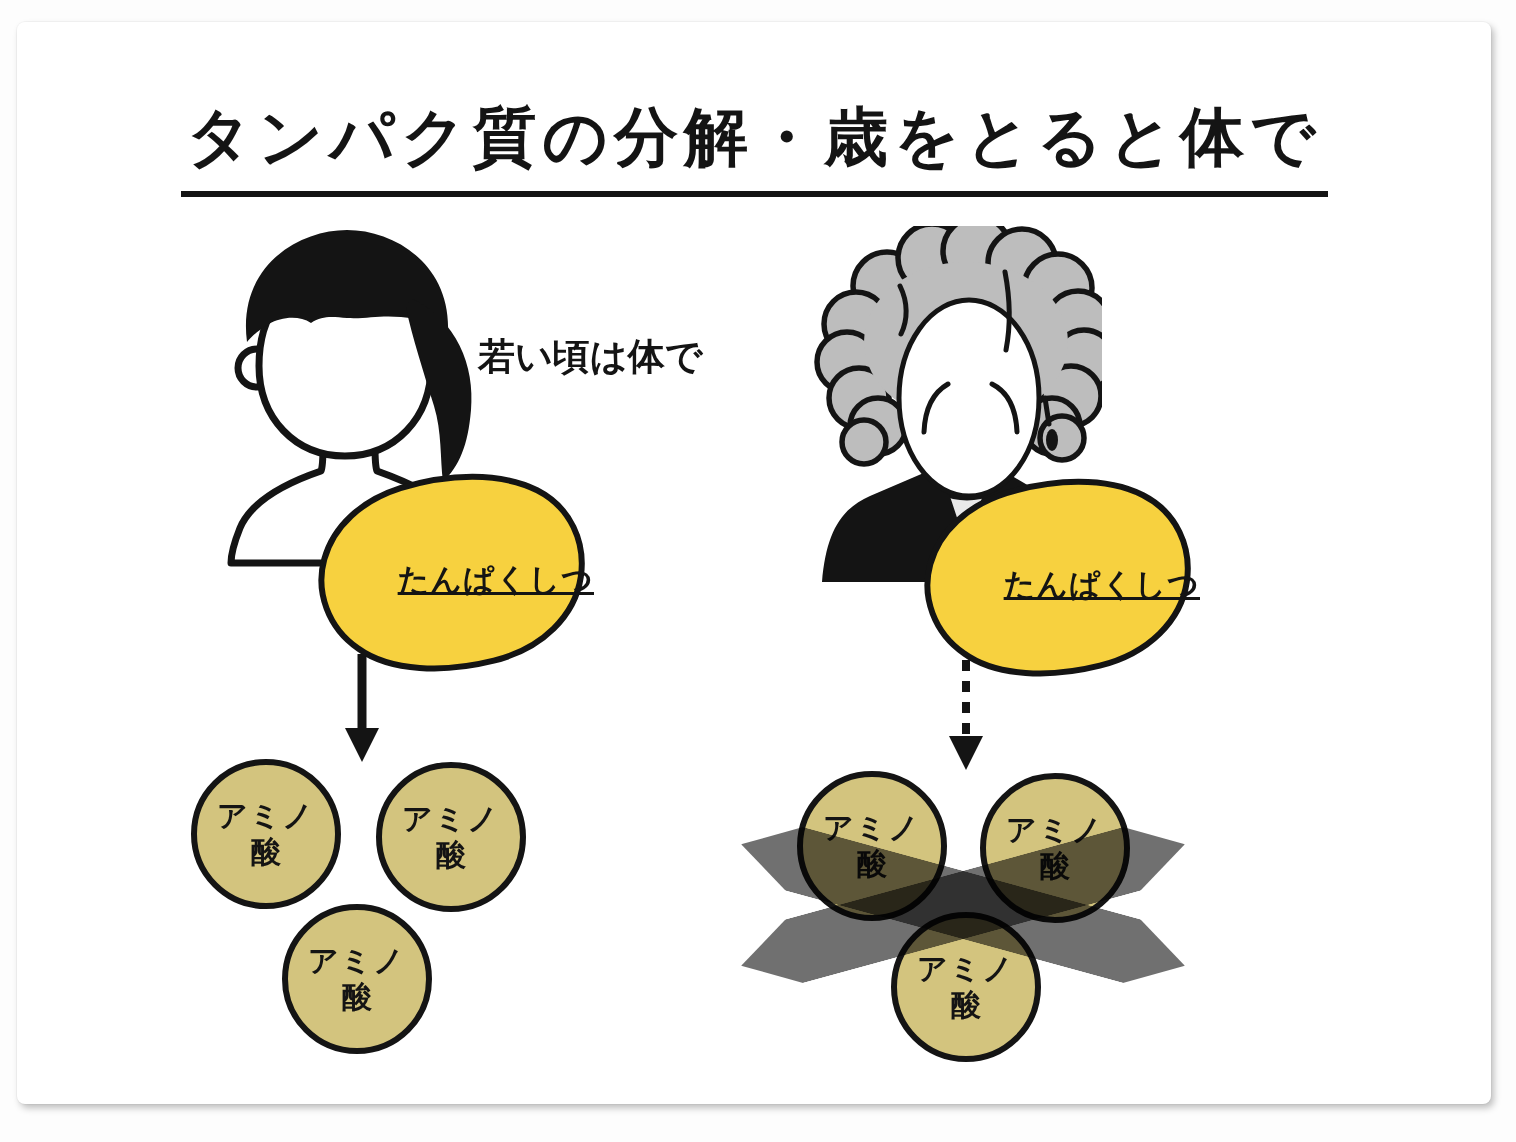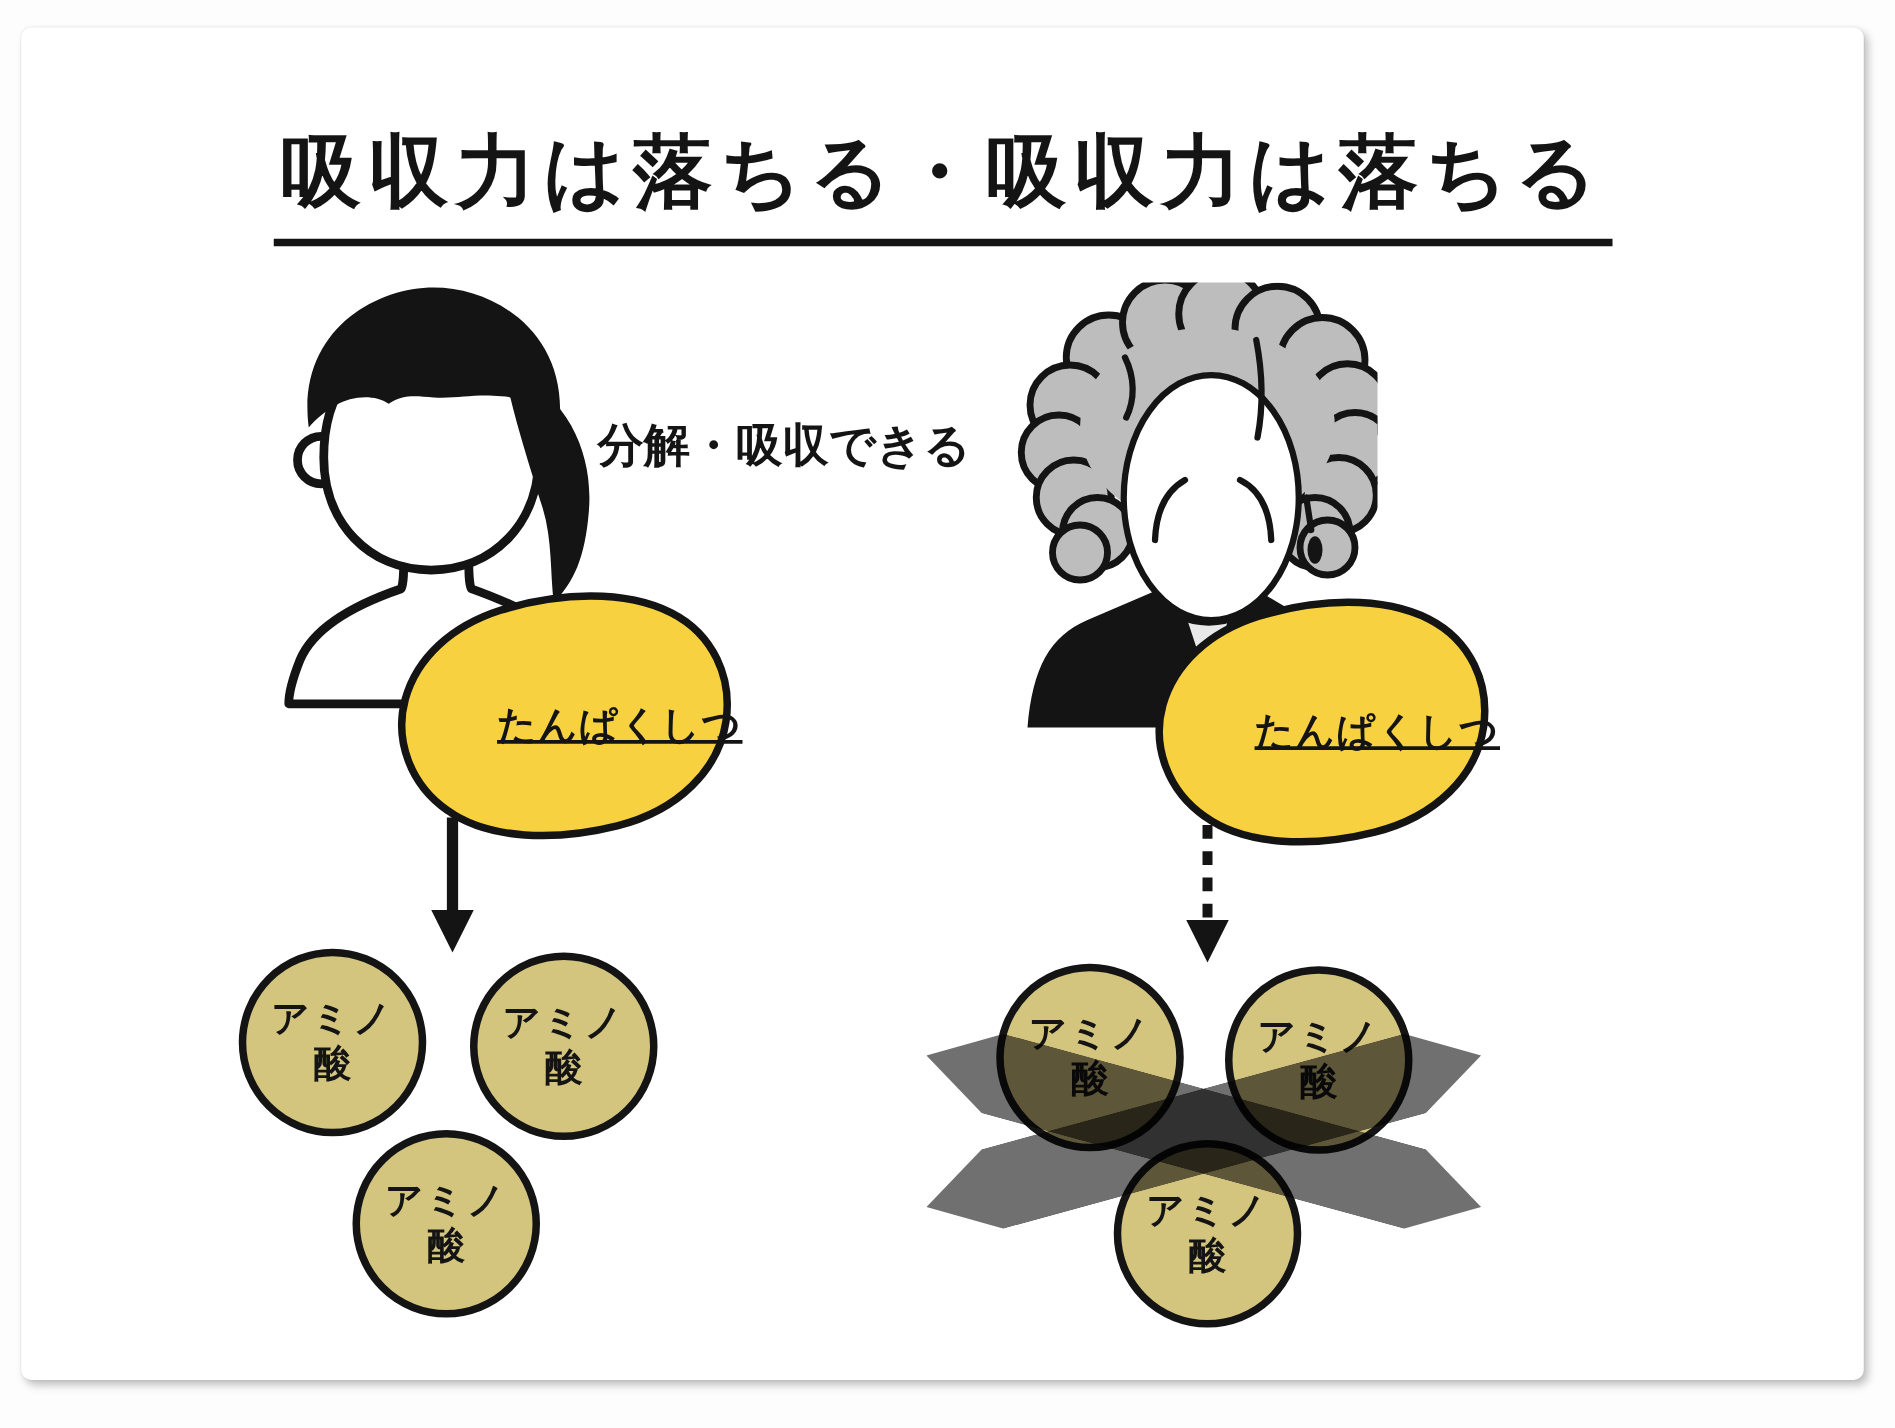--- a/index.html
+++ b/index.html
@@ -66,21 +66,21 @@
   .hair-cover{fill:var(--hair-gray);}
   .face-old{fill:#ffffff;stroke:var(--ink);stroke-width:5;}
   .thin-line{fill:none;stroke:var(--ink);stroke-width:5;stroke-linecap:round;}
 </style>
 </head>
 <body>
 
 <div class="stage">
   <div class="card">
 
-    <h1 class="title"><span>吸収力は落ちる・吸収力は落ちる</span></h1>
+    <h1 class="title"><span>タンパク質の分解・歳をとると体で</span></h1>
 
     <div class="person person-young">
       <svg width="272" height="352" viewBox="0 0 272 352">
         <path class="outline-white" d="M 110,228 C 110,240 110,248 108,253 C 70,266 38,284 27,310 C 21,325 18,336 18,345 L 256,345 C 256,318 240,290 212,274 C 196,265 178,258 164,253 C 162,248 162,240 162,228"></path>
         <circle class="outline-white" cx="44" cy="150" r="19"></circle>
         <circle class="outline-white" cx="220" cy="148" r="19"></circle>
         <path class="outline-white" d="M 132,58 C 196,58 218,100 218,148 C 218,200 182,238 132,238 C 82,238 46,200 46,148 C 46,100 68,58 132,58 Z"></path>
         <path class="solid-black" d="M 34,124 C 24,48 86,12 134,12 C 184,12 244,50 234,126 C 222,108 206,100 188,99 C 166,97 154,101 134,100 C 120,99 110,97 98,105 C 86,97 68,99 56,106 C 46,112 40,117 34,124 Z"></path>
         <path class="solid-black" d="M 198,80 C 244,102 262,148 258,192 C 255,228 246,248 230,264 C 227,240 229,214 221,188 C 211,156 199,118 193,90 Z"></path>
       </svg>
@@ -116,21 +116,21 @@
         <path class="thin-line" d="M 112,206 C 113,182 122,166 136,158"></path>
         <path class="thin-line" d="M 180,158 C 196,166 204,182 205,206"></path>
         <g>
           <path class="thin-line" d="M 233,172 L 237,198" stroke-width="4"></path>
           <ellipse class="solid-black" cx="240" cy="214" rx="6" ry="11"></ellipse>
         </g>
       </svg>
     </div>
 
     <div class="caption caption-left">
-      <div>分解・吸収できる</div>
+      <div>若い頃は体で</div>
     </div>
     <div class="caption caption-right">
     </div>
 
     <div class="blob blob-left">
       <svg viewBox="0 0 284 202">
         <path class="blob-path" d="M 98,12 C 146,2 198,4 234,26 C 266,46 278,82 270,116 C 261,154 226,184 176,192 C 126,200 72,194 42,168 C 14,145 4,108 16,76 C 28,44 58,21 98,12 Z"></path>
       </svg>
       <span class="blob-label">たんぱくしつ</span>
     </div>

